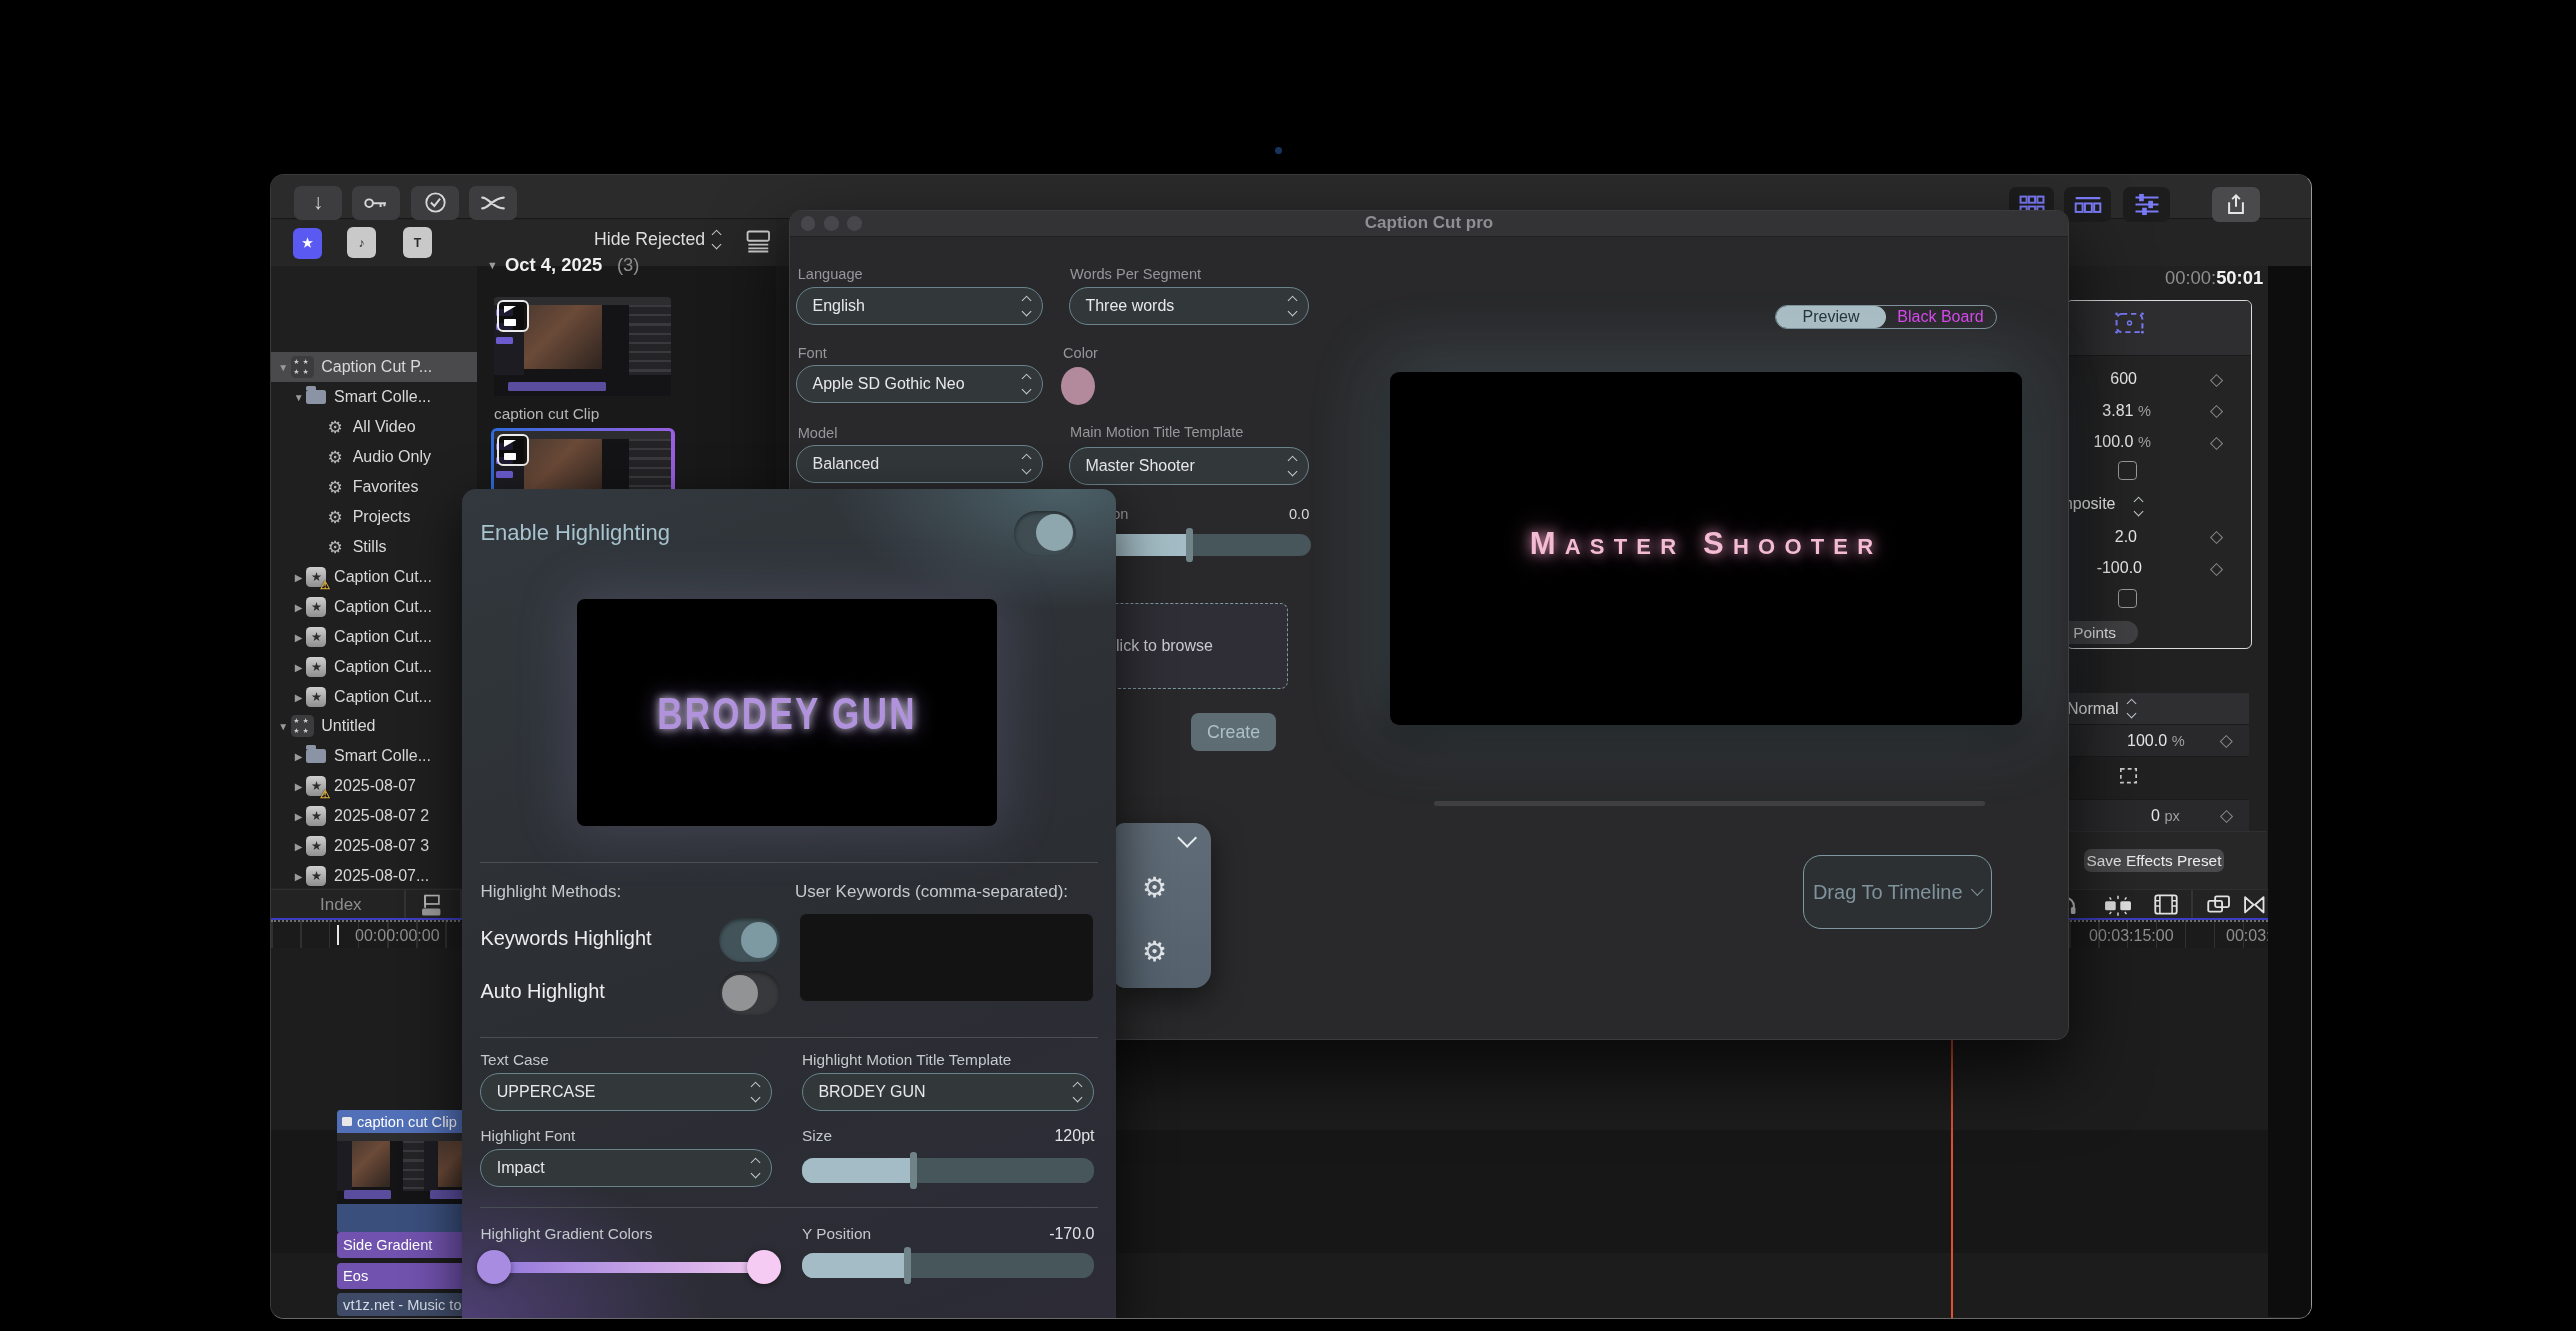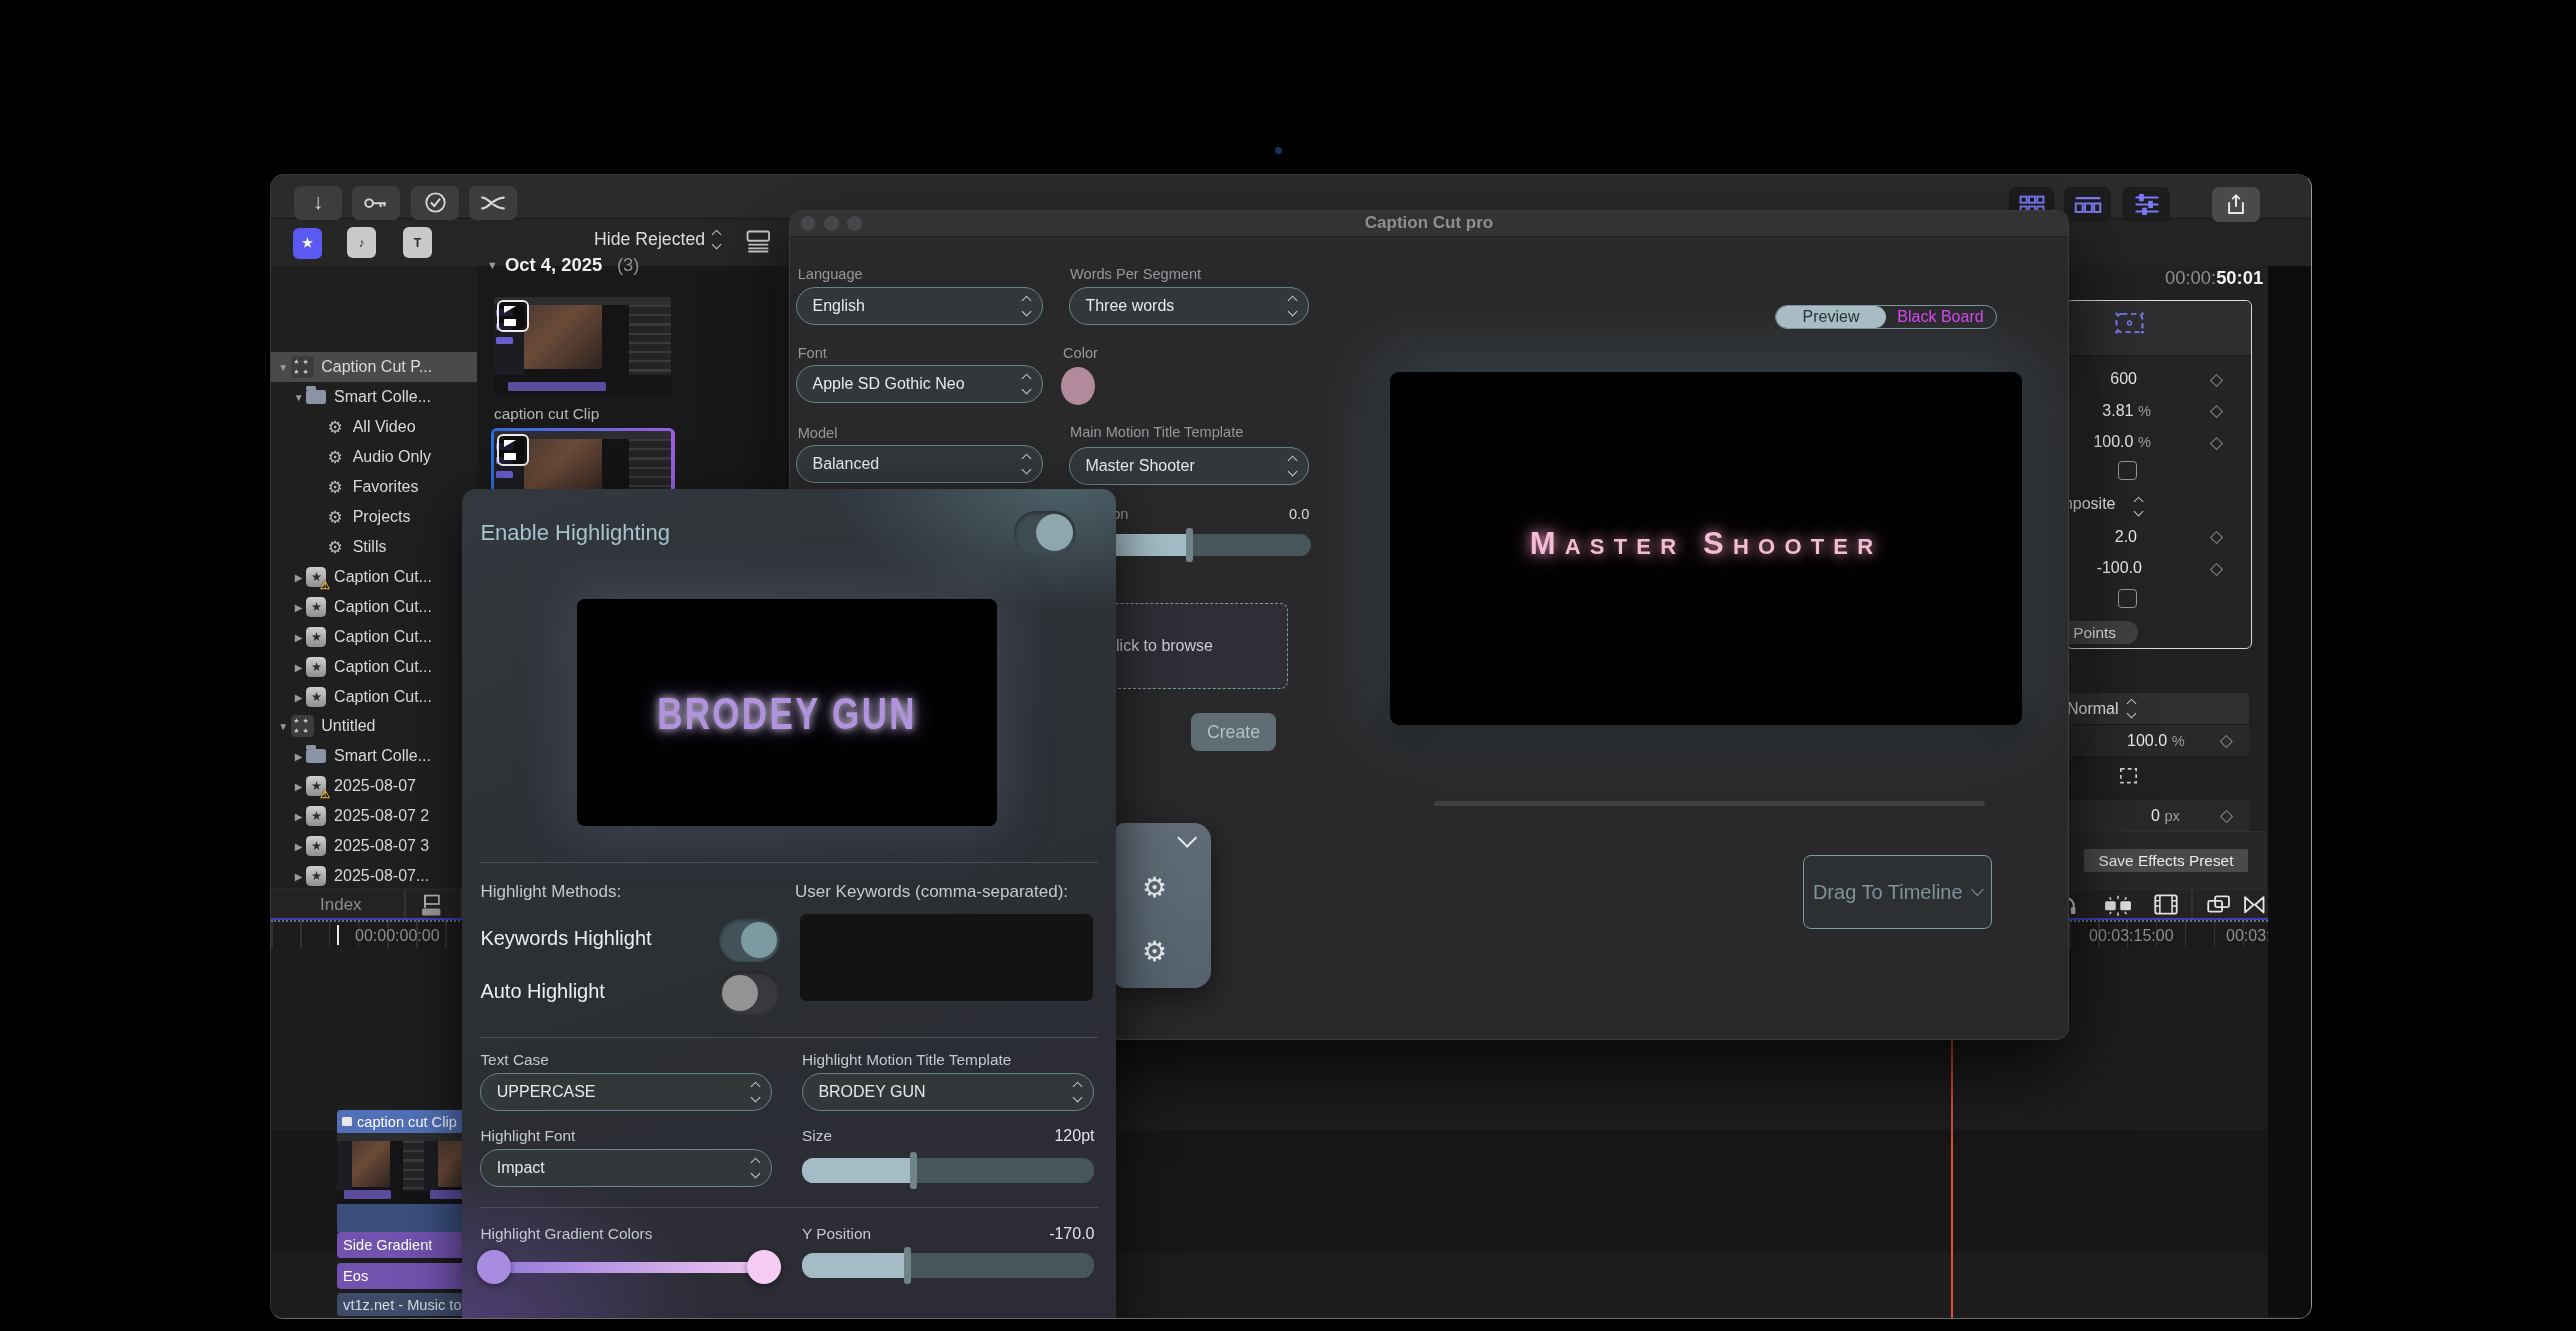--- a/index.html
+++ b/index.html
@@ -48,21 +48,21 @@
   
   .inspector{position:absolute;left:1794px;top:91px;width:203px;height:622px;background:#212122;}
   .ibox{position:absolute;left:1795px;top:125px;width:184px;height:347px;border:1.5px solid #dcdcdc;border-radius:6.1px;background:#242425;overflow:hidden;}
   .ibox .tophalf{position:absolute;left:0;top:0;width:100%;height:54px;background:#2e2e30;border-bottom:0.8px solid #1a1a1a;}
   .ival{position:absolute;color:#ececec;font-size:16px;white-space:nowrap;}
   .iunit{color:#9f9f9f;margin-left:4.6px;font-size:14.6px;}
   .idia{position:absolute;left:143px;color:#8d8d8d;font-size:17px;}
   .cb{position:absolute;width:17px;height:17px;border:1.5px solid #9b9b9b;border-radius:3.8px;}
   .pointsbtn{position:absolute;left:-15.4px;top:320px;width:86px;height:23px;background:#414143;border-radius:11.5px;color:#e3e3e3;font-size:15.4px;display:flex;align-items:center;justify-content:center;}
   .irow2{position:absolute;left:1796px;width:182px;height:31px;background:#2f2f31;border-bottom:0.8px solid #1b1b1b;display:flex;align-items:center;color:#e8e8e8;font-size:16px;}
-  .savebtn{position:absolute;left:1813px;top:674px;width:164px;height:23px;background:#4a4a4c;border-radius:2px;color:#ececec;font-size:15.4px;display:flex;align-items:center;justify-content:center;}
+  .savebtn{position:absolute;left:1813px;top:674px;width:140px;height:23px;background:#4a4a4c;border-radius:7px;color:#ececec;font-size:15.4px;display:flex;align-items:center;justify-content:center;}
   
   .tlbar{position:absolute;left:0;top:714px;width:2040px;height:29px;background:#232324;border-top:1.5px solid #2e2e2e;}
   .vdiv{position:absolute;top:0;width:1.5px;height:29px;background:#333;}
   .purpline{position:absolute;left:0;top:743px;width:2040px;height:2.3px;background:#3d3dc4;}
   .ruler{position:absolute;left:0;top:745px;width:2040px;height:28px;background:#1b1b1c;border-top:2.3px dotted #6e6e6e;
          background-image:repeating-linear-gradient(90deg,rgba(255,255,255,.09) 0 1.5px,transparent 1.5px 29px);color:#8f8f8f;font-size:16px;}
   .tband{position:absolute;left:0;width:2040px;}
   .tlclip{position:absolute;left:66px;width:173px;border-radius:3.8px;color:#fff;font-size:14.6px;overflow:hidden;}
   .playhead{position:absolute;width:2.3px;background:#e0502f;z-index:3;}
   .darkband{position:absolute;left:1997px;top:91px;width:43px;height:1051px;background:#0d0d0d;}
@@ -82,21 +82,21 @@
   .sthumb{position:absolute;top:-6.1px;width:7px;height:calc(100% + 12.3px);background:#6f8388;border-radius:3.1px;}
   .dropzone{position:absolute;border:1.5px dashed #7d9aa2;border-radius:7.7px;background:rgba(110,96,160,.10);display:flex;align-items:center;justify-content:center;color:#c9ccd0;font-size:16px;}
   .createbtn{position:absolute;background:#5d6d73;border-radius:7.7px;color:#adc0c6;font-size:17.7px;display:flex;align-items:center;justify-content:center;}
   .seg{position:absolute;border:1.5px solid #7d939b;border-radius:17px;display:flex;overflow:hidden;height:24px;box-sizing:border-box;}
   .seg .on{background:#a9bdc4;color:#253239;display:flex;align-items:center;justify-content:center;font-size:16px;border-radius:15.4px;}
   .seg .off{color:#d946ef;display:flex;align-items:center;justify-content:center;font-size:16px;}
   .mpreview{position:absolute;background:#000;border-radius:9.2px;box-shadow:0 0 69px 10.8px rgba(140,185,200,.22),0 14px 38px rgba(0,0,0,.6);}
   .mtext{position:absolute;width:100%;text-align:center;font-variant:small-caps;font-weight:bold;letter-spacing:9.2px;font-size:31px;color:#f4bcd3;
          text-shadow:0 0 12.3px #e899bd,0 0 31px rgba(232,150,190,.55);}
   .scrline{position:absolute;background:#3f3f42;border-radius:2.3px;}
-  .dragbtn{position:absolute;border:1.5px solid #7d99a1;border-radius:8px;color:#7e939b;font-size:20px;display:flex;align-items:center;justify-content:center;gap:10.8px;background:rgba(60,70,74,.25);}
+  .dragbtn{position:absolute;border:1.5px solid #7d99a1;border-radius:18px;color:#7e939b;font-size:20px;display:flex;align-items:center;justify-content:center;gap:10.8px;background:rgba(60,70,74,.25);}
   
   .hpanel{position:absolute;left:191px;top:314px;width:654px;height:829px;z-index:20;border-radius:14px 14px 0 0;
           background:radial-gradient(384px 200px at 92% 0%,rgba(120,165,178,.38),transparent 60%),
                      radial-gradient(399px 253px at 0% 100%,rgba(124,88,200,.42),transparent 62%),
                      linear-gradient(160deg,#32383d 0%,#2b2e33 55%,#2c2b36 100%);
           box-shadow:0 18.4px 54px rgba(0,0,0,.68);}
   .htitle{position:absolute;left:18.4px;top:31px;font-size:22px;color:#a7c3cd;}
   .tgl{position:absolute;border-radius:23px;}
   .tgl .knob{position:absolute;top:3.8px;border-radius:50%;}
   .hprev{position:absolute;left:115px;top:110px;width:420px;height:227px;background:#000;border-radius:7.7px;

